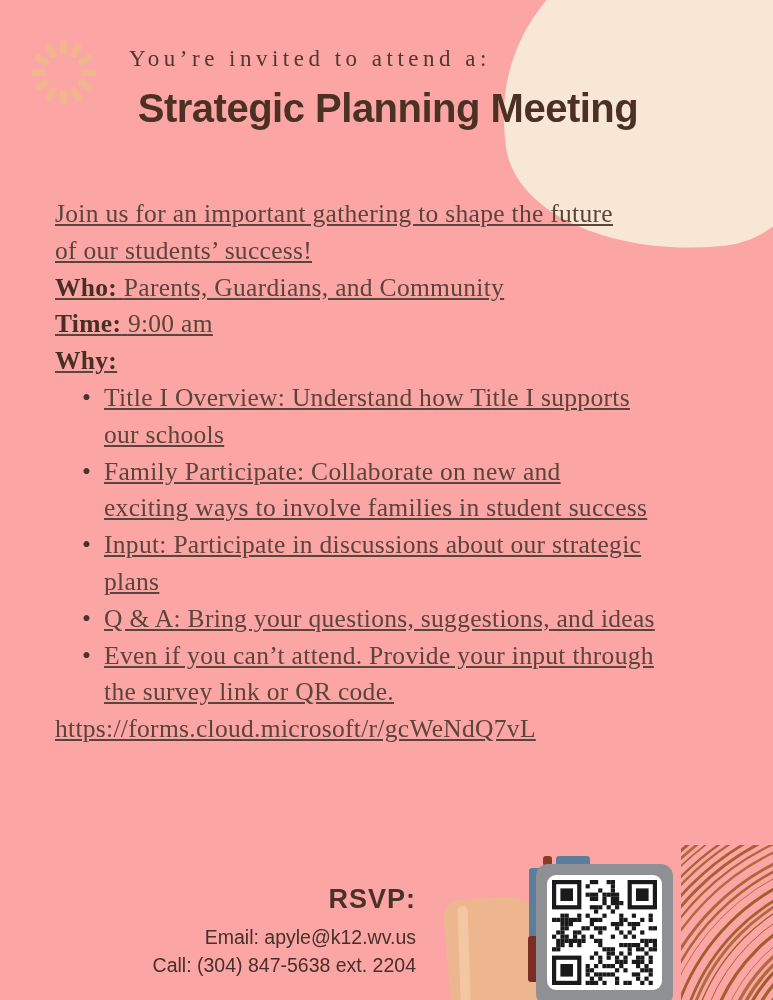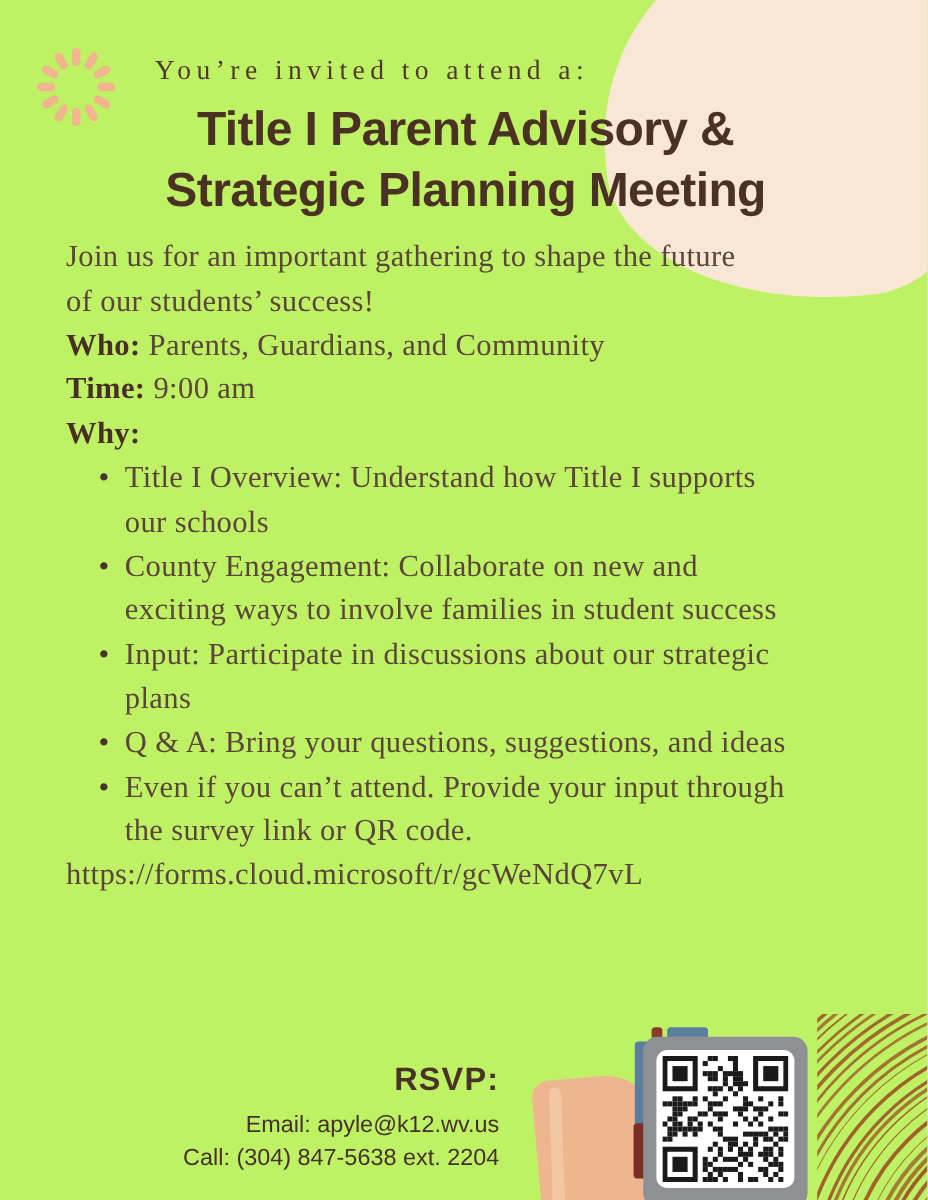--- a/index.html
+++ b/index.html
@@ -1,18 +1,18 @@
 <!DOCTYPE html>
 <html><head>
 <meta charset="utf-8">
 <style>
   html,body{margin:0;padding:0;background:#e8e4de;}
   .page{
     position:relative;width:773px;height:1000px;margin:0 auto;
-    background:#bef264;overflow:hidden;
+    background:#fca5a5;overflow:hidden;
     font-family:"Liberation Serif",serif;
   }
   
   .blob{
     position:absolute;left:502px;top:-58px;width:334px;height:308px;
     background:#f9e7d5;border-radius:52% 48% 38% 62% / 58% 42% 60% 40%;
     transform:rotate(-5deg);
   }
   
   .sunburst{position:absolute;left:31px;top:40px;width:64px;height:64px;}
@@ -26,21 +26,21 @@
     font-size:23px;letter-spacing:4.5px;color:#50392c;white-space:nowrap;
   }
   .title{
     position:absolute;left:25px;top:83px;width:726px;text-align:center;
     font-family:"Liberation Sans",sans-serif;font-weight:bold;
     font-size:40px;line-height:51px;letter-spacing:-0.5px;color:#4a3123;
   }
   
   .body{
     position:absolute;left:55px;top:196px;width:680px;
-    font-size:25.5px;line-height:36.8px;color:#5b443a;letter-spacing:0.3px;
+    font-size:25.5px;line-height:36.8px;color:#5b443a;letter-spacing:0.3px;text-decoration:underline;
   }
   .body .ln{white-space:nowrap;}
   .body b{color:#472f24;margin-top:40px;}
   .bullet{position:relative;padding-left:49px;white-space:nowrap;}
   .bullet .dot{position:absolute;left:27px;color:#47352c;}
   .bullet-cont{padding-left:49px;white-space:nowrap;}
   
   .rsvp{
     position:absolute;left:0;top:884px;width:416px;text-align:right;
     font-family:"Liberation Sans",sans-serif;color:#45302a;
@@ -93,40 +93,39 @@
       <span style="background: rgb(241, 182, 141); transform: rotate(210deg) translateY(-25px);"></span>
       <span style="background: rgb(241, 182, 141); transform: rotate(240deg) translateY(-25px);"></span>
       <span style="background: rgb(241, 182, 141); transform: rotate(270deg) translateY(-25px);"></span>
       <span style="background: rgb(241, 182, 141); transform: rotate(300deg) translateY(-25px);"></span>
       <span style="background: rgb(241, 182, 141); transform: rotate(330deg) translateY(-25px);"></span>
     </div>
 
   <div class="eyebrow">You’re invited to attend a:</div>
 
   <div class="title">
-    <div>Title I Parent Advisory &amp;</div>
     <div>Strategic Planning Meeting</div>
   </div>
 
   <div class="body">
     <div class="ln">Join us for an important gathering to shape the future</div>
     <div class="ln">of our students’ success!</div>
 
     <div class="ln"><b>Who:</b> <span>Parents, Guardians, and Community</span></div>
 
 
     <div class="ln"><b>Time:</b> <span>9:00 am</span></div>
 
 
     <div class="ln"><b>Why:</b></div>
 
     <div class="bullet"><span class="dot">•</span><span>Title I Overview: Understand how Title I supports</span></div>
     <div class="bullet-cont">our schools</div>
 
-    <div class="bullet"><span class="dot">•</span><span>County Engagement: Collaborate on new and</span></div>
+    <div class="bullet"><span class="dot">•</span><span>Family Participate: Collaborate on new and</span></div>
     <div class="bullet-cont">exciting ways to involve families in student success</div>
 
     <div class="bullet"><span class="dot">•</span><span>Input: Participate in discussions about our strategic</span></div>
     <div class="bullet-cont">plans</div>
 
     <div class="bullet"><span class="dot">•</span><span>Q &amp; A: Bring your questions, suggestions, and ideas</span></div>
 
     <div class="bullet"><span class="dot">•</span><span>Even if you can’t attend. Provide your input through</span></div>
     <div class="bullet-cont">the survey link or QR code.</div>
 

